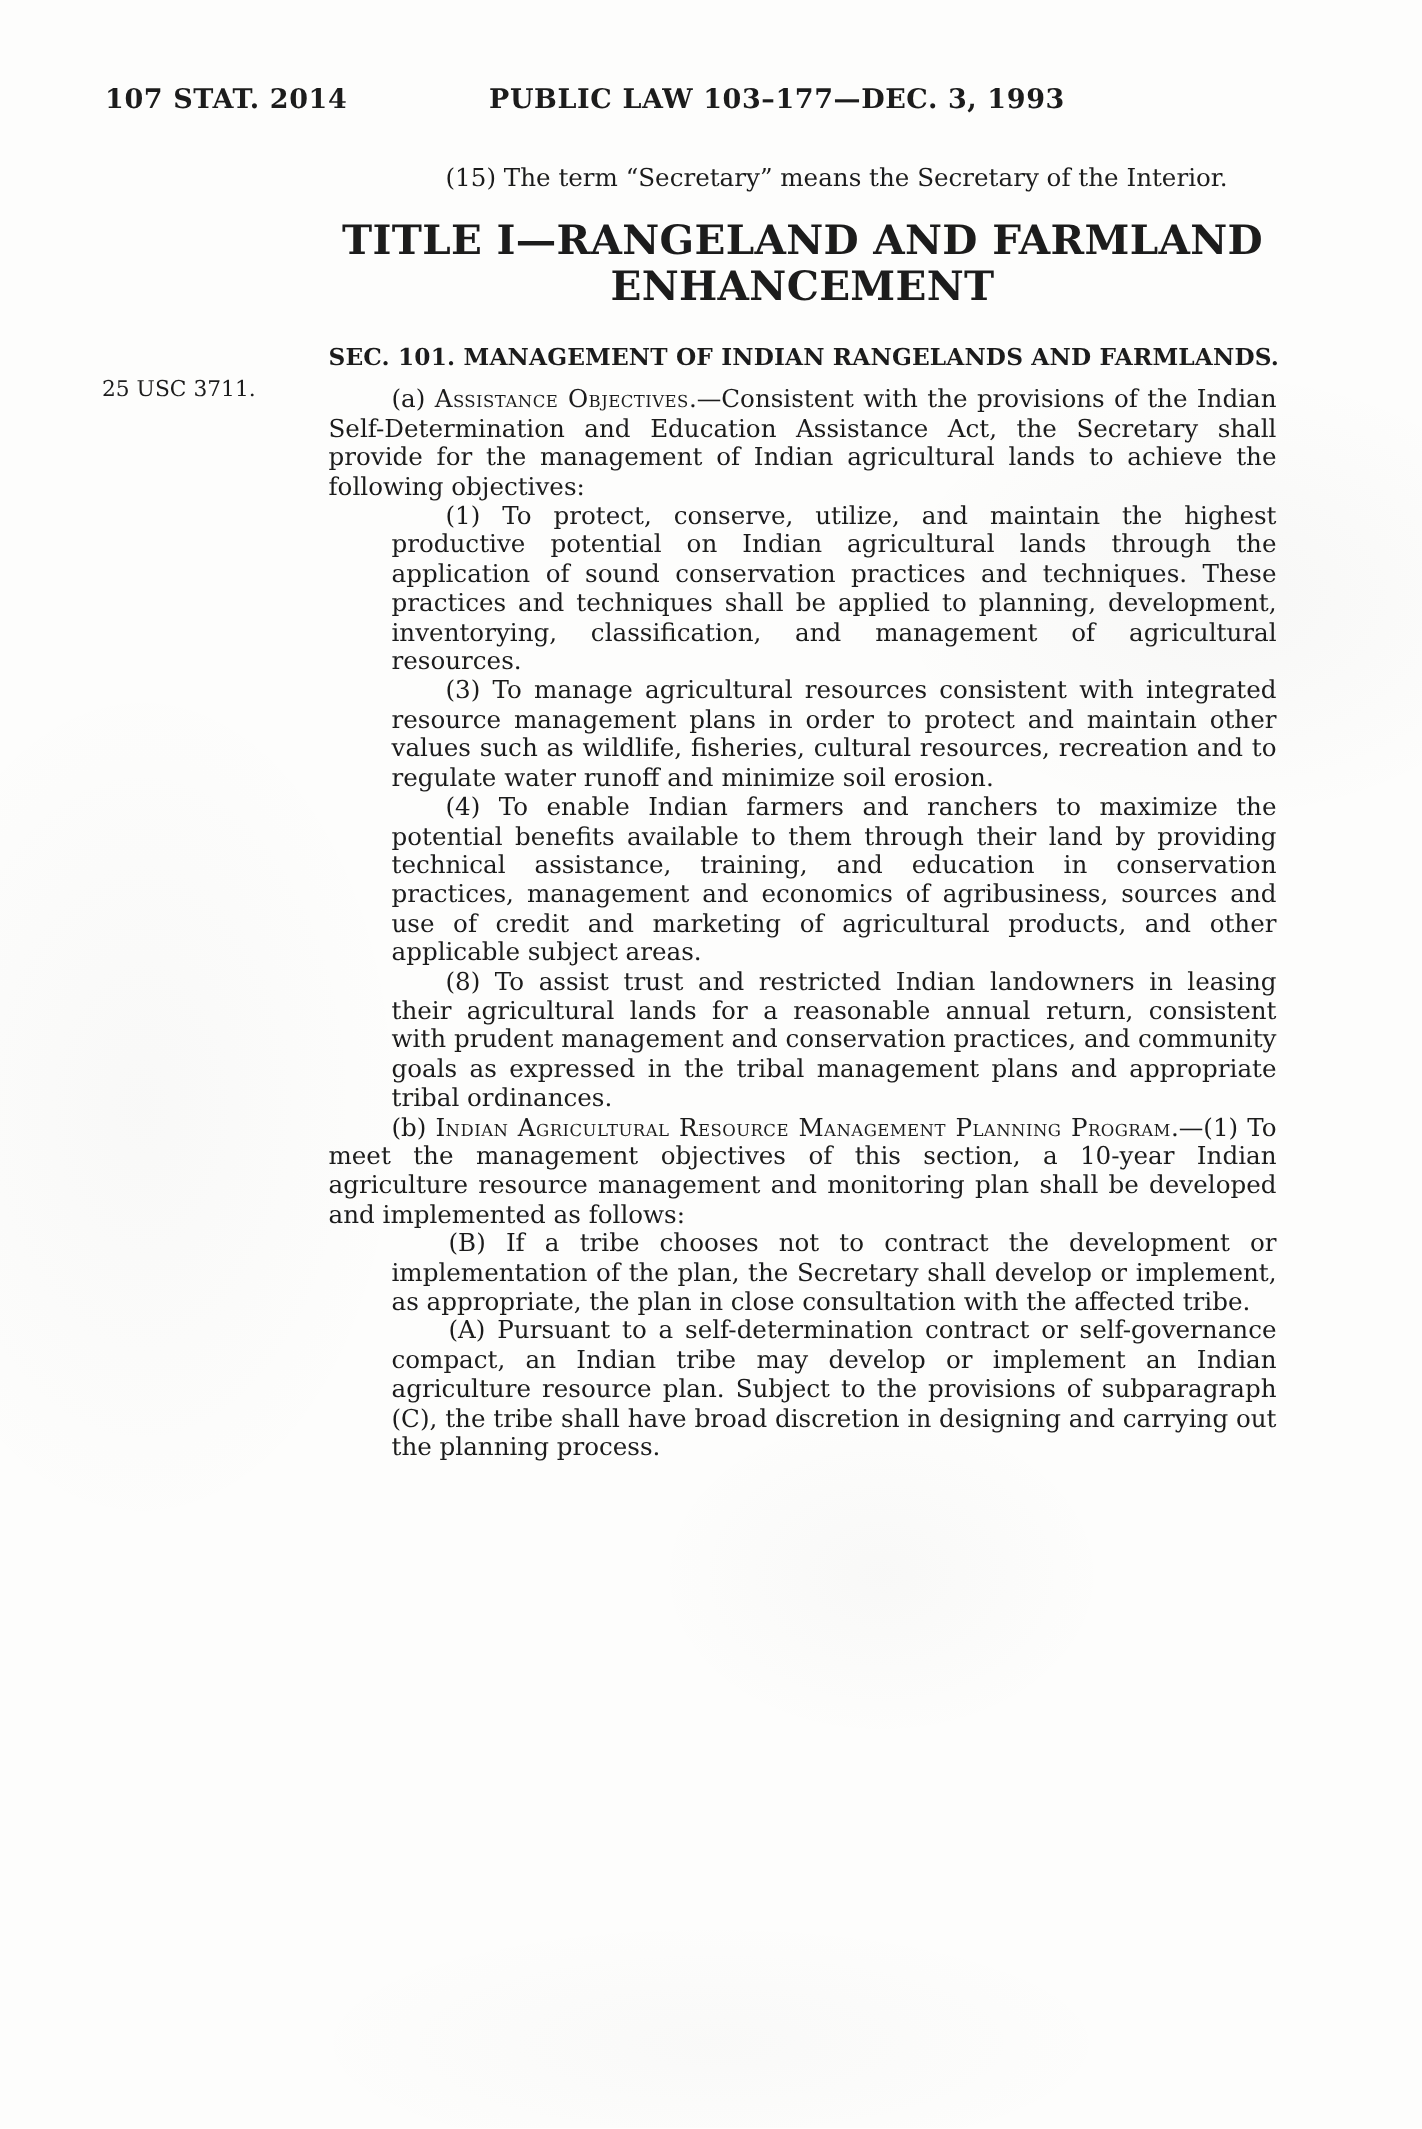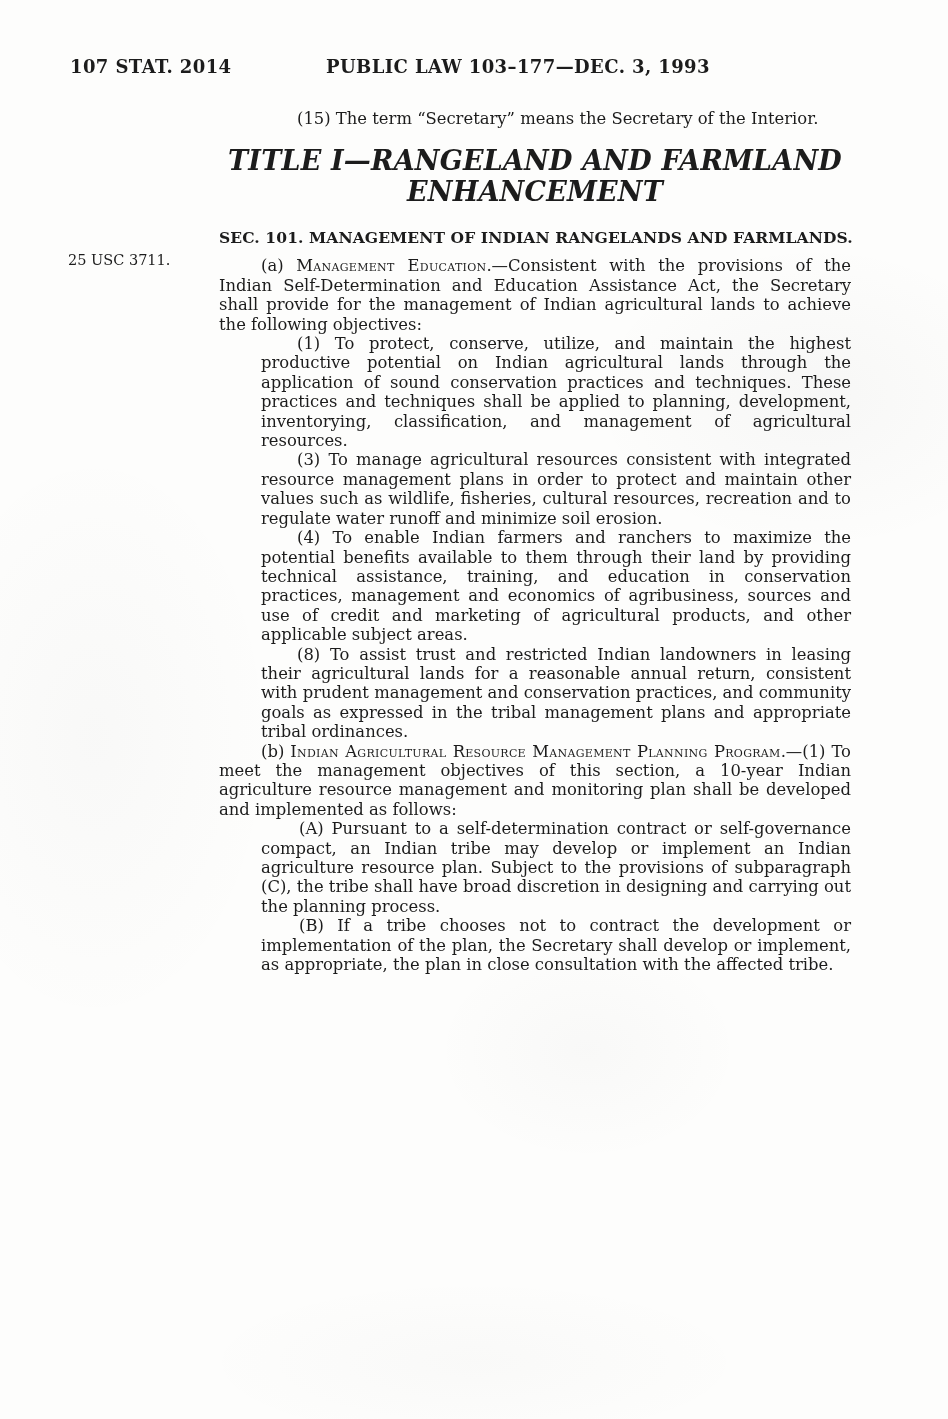--- a/index.html
+++ b/index.html
@@ -76,21 +76,20 @@
   .l2 { margin-left: 42px; text-indent: 38px; }
   .l3 { margin-left: 42px; text-indent: 82px; }
   .doc-title {
     margin: 17px 0 0 0;
     font-size: 27px;
     line-height: 31px;
     font-weight: bold;
     text-align: center;
     text-indent: 0;
     letter-spacing: 0.2px;
-    font-style: italic;
   }
   .sec-heading {
     margin: 21px 0 9px 0;
     font-size: 15.5px;
     line-height: 19px;
     font-weight: bold;
     text-align: center;
     text-indent: 0;
     white-space: nowrap;
     letter-spacing: 0.1px;
@@ -112,34 +111,34 @@
   <div class="margin-note">25 USC 3711.</div>
 
   <div class="column">
 
     <p class="para l1"><span>(15) The term “Secretary” means the Secretary of the Interior.</span></p>
 
     <h1 class="doc-title">TITLE I—RANGELAND AND FARMLAND ENHANCEMENT</h1>
 
     <h2 class="sec-heading">SEC. 101. MANAGEMENT OF INDIAN RANGELANDS AND FARMLANDS.</h2>
 
-    <p class="para l0"><span>(a) </span><span class="sc">Management Education</span><span>.—Consistent with the provisions of the Indian Self-Determination and Education Assistance Act, the Secretary shall provide for the management of Indian agricultural lands to achieve the following objectives:</span></p>
+    <p class="para l0"><span>(a) </span><span class="sc">Assistance Objectives</span><span>.—Consistent with the provisions of the Indian Self-Determination and Education Assistance Act, the Secretary shall provide for the management of Indian agricultural lands to achieve the following objectives:</span></p>
 
     <p class="para l1"><span>(1) To protect, conserve, utilize, and maintain the highest productive potential on Indian agricultural lands through the application of sound conservation practices and techniques. These practices and techniques shall be applied to planning, development, inventorying, classification, and management of agricultural resources.</span></p>
 
 
     <p class="para l1"><span>(3) To manage agricultural resources consistent with integrated resource management plans in order to protect and maintain other values such as wildlife, fisheries, cultural resources, recreation and to regulate water runoff and minimize soil erosion.</span></p>
 
     <p class="para l1"><span>(4) To enable Indian farmers and ranchers to maximize the potential benefits available to them through their land by providing technical assistance, training, and education in conservation practices, management and economics of agribusiness, sources and use of credit and marketing of agricultural products, and other applicable subject areas.</span></p>
 
 
     <p class="para l1"><span>(8) To assist trust and restricted Indian landowners in leasing their agricultural lands for a reasonable annual return, consistent with prudent management and conservation practices, and community goals as expressed in the tribal management plans and appropriate tribal ordinances.</span></p>
 
     <p class="para l0"><span>(b) </span><span class="sc">Indian Agricultural Resource Management Planning Program</span><span>.—(1) To meet the management objectives of this section, a 10-year Indian agriculture resource management and monitoring plan shall be developed and implemented as follows:</span></p>
 
+    <p class="para l2"><span>(B) If a tribe chooses not to contract the development or implementation of the plan, the Secretary shall develop or implement, as appropriate, the plan in close consultation with the affected tribe.</span></p>
+
     <p class="para l2"><span>(A) Pursuant to a self-determination contract or self-governance compact, an Indian tribe may develop or implement an Indian agriculture resource plan. Subject to the provisions of subparagraph (C), the tribe shall have broad discretion in designing and carrying out the planning process.</span></p>
-
-    <p class="para l2"><span>(B) If a tribe chooses not to contract the development or implementation of the plan, the Secretary shall develop or implement, as appropriate, the plan in close consultation with the affected tribe.</span></p>
 
 
 
   </div>
 </div>
 
 </body></html>

